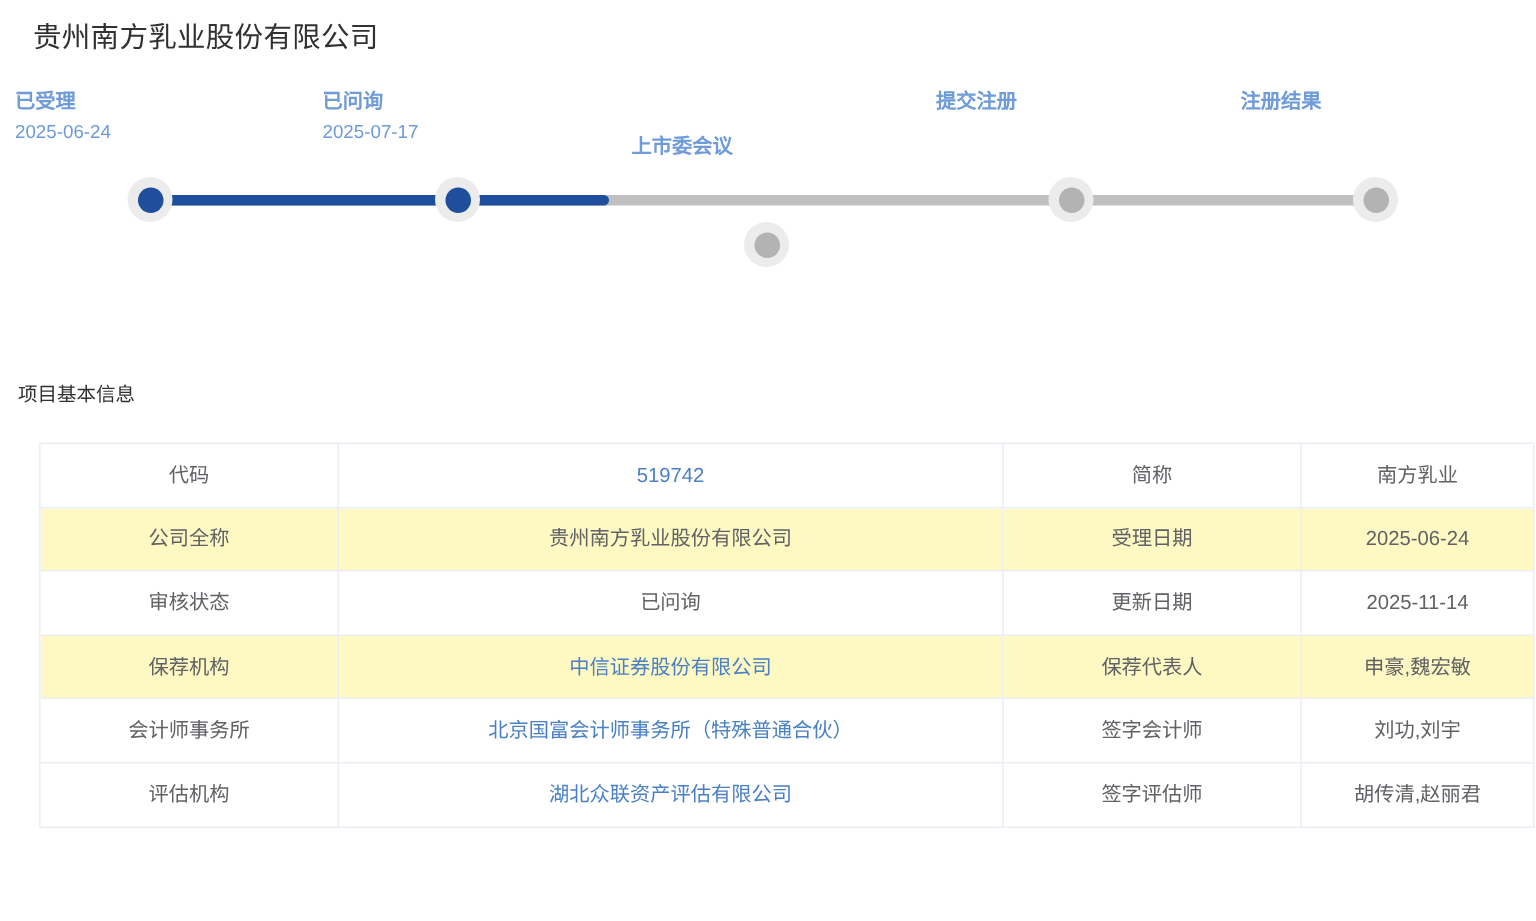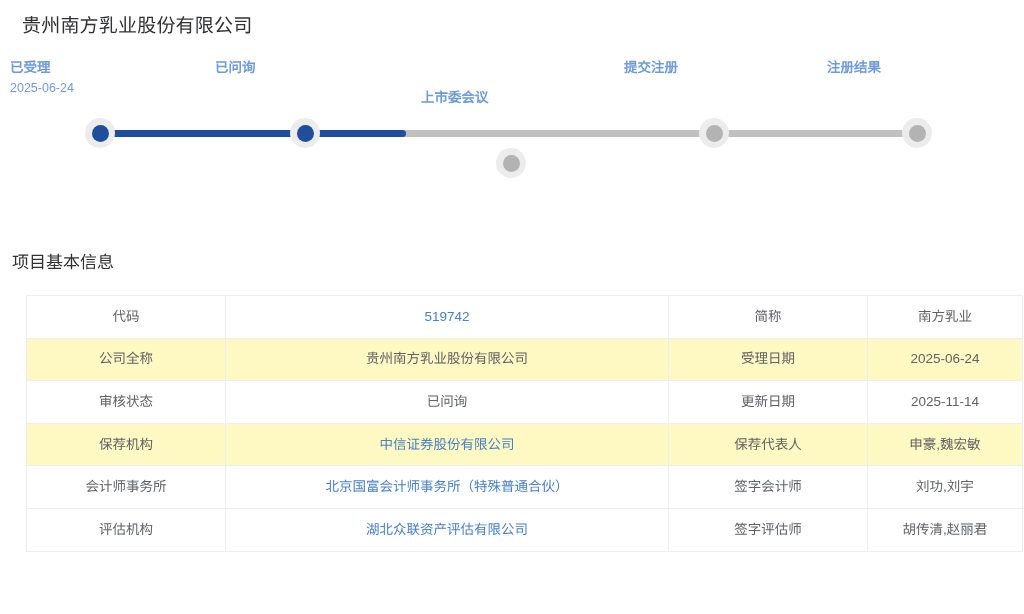--- a/index.html
+++ b/index.html
@@ -101,21 +101,21 @@
     border-radius: 50%;
     background: #b3b3b3;
   }
   .step.is-done .step-dot { background: #1f4e9c; }
 
   
   .section-heading {
     position: absolute;
     left: 12px;
     top: 250px;
-    font-size: 17px;
+    font-size: 13px;
     font-weight: 400;
     color: #303133;
     line-height: 26px;
     white-space: nowrap;
   }
 
   
   .info-table-wrap {
     position: absolute;
     left: 10px;
@@ -163,20 +163,21 @@
   <div id="steps-host">
       <div class="step is-done" style="left: 100px;">
         <div class="step-label">已受理</div>
         <div class="step-date">2025-06-24</div>
         <div class="step-dot-wrap">
           <div class="step-dot"></div>
         </div>
       </div>
       <div class="step is-done" style="left: 305px;">
         <div class="step-label">已问询</div>
+        <div class="step-date">2025-07-17</div>
         <div class="step-dot-wrap">
           <div class="step-dot"></div>
         </div>
       </div>
       <div class="step" style="left: 511px; margin-top: 30px;">
         <div class="step-label">上市委会议</div>
         <div class="step-date"></div>
         <div class="step-dot-wrap">
           <div class="step-dot"></div>
         </div>

